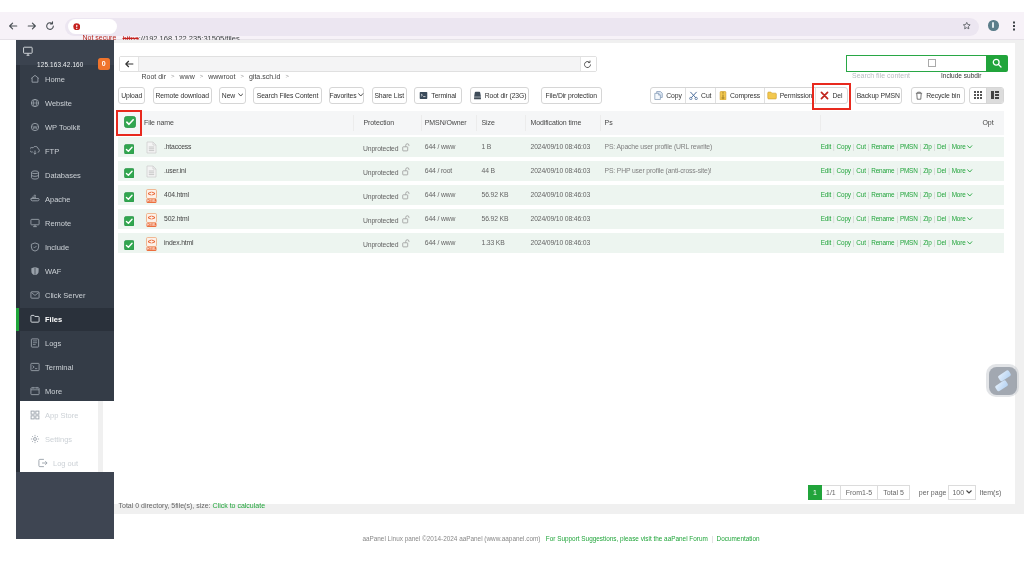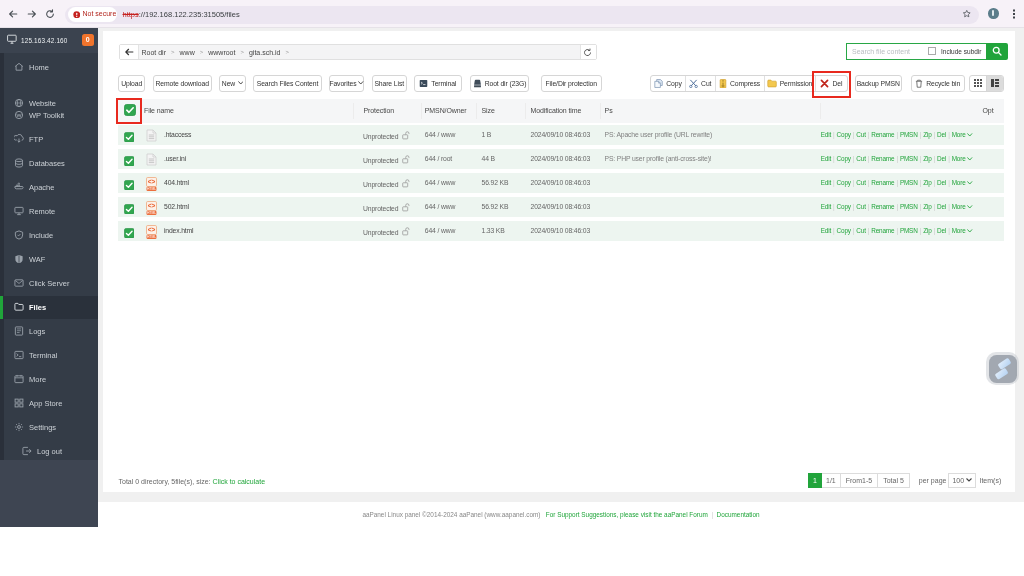--- a/index.html
+++ b/index.html
@@ -1,17 +1,17 @@
 <!DOCTYPE html>
 <html><head>
 <meta charset="utf-8">
 <style>
 * { margin:0; padding:0; box-sizing:border-box; }
 html,body { width:1024px; height:576px; overflow:hidden; background:#fff; }
-body, .t { font-family:"Liberation Sans", sans-serif; }
+body, .t { font-family:"Liberation Sans", sans-serif;margin-top:12px; }
 #stage { position:relative; width:1024px; height:576px; background:#fff; overflow:hidden; }
 .abs { position:absolute; } .abs > svg:only-child { display:block; }
 .btn { position:absolute; background:#fff; border:1px solid #d6d6d6; border-radius:3px; color:#333; font-size:6.8px; letter-spacing:-0.1px; display:flex; align-items:center; justify-content:center; white-space:nowrap; }
 .crumb { color:#444; font-size:7px; }
 .sep { color:#999; font-size:6px; padding:0 5px; }
 .menu-item { position:absolute; left:0; width:98px; height:24px; color:#ccd1d6; font-size:7.5px; display:flex; align-items:center; }
 .menu-item .mi { position:absolute; left:14px; width:10px; height:10px; }
 .menu-item .mt { position:absolute; left:29px; }
 .hdrcell { position:absolute; color:#484848; font-size:7px; letter-spacing:-0.1px; top:0; line-height:24px; }
 .rowtext { position:absolute; font-size:6.8px; color:#666; letter-spacing:-0.15px; }
@@ -59,21 +59,21 @@
         <rect x="4" y="0.5" width="2" height="2" fill="#3f4449"></rect>
         <rect x="4" y="4" width="2" height="2" fill="#3f4449"></rect>
         <rect x="4" y="7.5" width="2" height="2" fill="#3f4449"></rect>
       </svg>
 </div>
 
 <div class="abs" style="left:98px;top:28px;width:926px;height:474px;background:#f0f0f0;"></div>
 
 <div class="abs" style="left:103px;top:31px;width:912px;height:461px;background:#fff;"></div>
 
-<div class="abs" style="left:0;top:28px;width:98px;height:499px;background:#343c47;">
+<div class="abs" style="left:16px;top:28px;width:98px;height:361px;background:#343c47;">
 
   <div class="abs" style="left:0;top:0;width:98px;height:25px;background:#3b434f;"></div>
   <svg class="abs" style="left:6.5px;top:6px" width="10" height="11" viewBox="0 0 14 15">
         <rect x="0.8" y="1.5" width="12" height="8.5" rx="1" fill="none" stroke="#e8ebee" stroke-width="1.2"></rect>
         <path d="M5 12.8 h4 M7 10.3 v2.2" stroke="#e8ebee" stroke-width="1.2"></path>
       </svg>
   <div class="abs t" style="left:21px;top:9px;font-size:6.4px;color:#eef1f3;letter-spacing:0.15px;">125.163.42.160</div>
   <div class="abs t" style="left:82px;top:6px;width:11.5px;height:12px;background:#f0742c;border-radius:2.5px;color:#fff;font-size:7px;font-weight:bold;text-align:center;line-height:12px;">0</div>
 
   <div class="abs" style="left:0;top:25px;width:4px;height:407px;background:#2a303a;"></div>
@@ -82,21 +82,21 @@
   <div class="abs" style="left:0;top:268px;width:3px;height:23px;background:#20a53a;"></div>
 
   <div class="abs" style="left:0;top:432px;width:98px;height:67px;background:#3e4552;"></div>
   <div id="menu">
         <div class="menu-item" style="top:27px;color:#ccd1d6;">
     <svg class="mi" viewBox="0 0 11 11">
             <path d="M1.2 5 L5.5 1.5 L9.8 5 M2.3 4.5 V9 H8.7 V4.5" stroke="#99a1aa" fill="none" stroke-width="1"></path>
           </svg>
     <span class="mt">Home</span>
         </div>
-        <div class="menu-item" style="top:51px;color:#ccd1d6;margin-top:12px;">
+        <div class="menu-item" style="top:51px;color:#ccd1d6;">
     <svg class="mi" viewBox="0 0 11 11">
             <circle cx="5.5" cy="5.5" r="4" stroke="#99a1aa" fill="none" stroke-width="1"></circle>
             <ellipse cx="5.5" cy="5.5" rx="1.8" ry="4" stroke="#99a1aa" fill="none" stroke-width="0.8"></ellipse>
             <path d="M1.6 5.5 h7.8" stroke="#99a1aa" stroke-width="0.8"></path>
           </svg>
     <span class="mt">Website</span>
         </div>
         <div class="menu-item" style="top:75px;color:#ccd1d6;">
     <svg class="mi" viewBox="0 0 11 11">
             <circle cx="5.5" cy="5.5" r="4" stroke="#99a1aa" fill="none" stroke-width="1"></circle>

